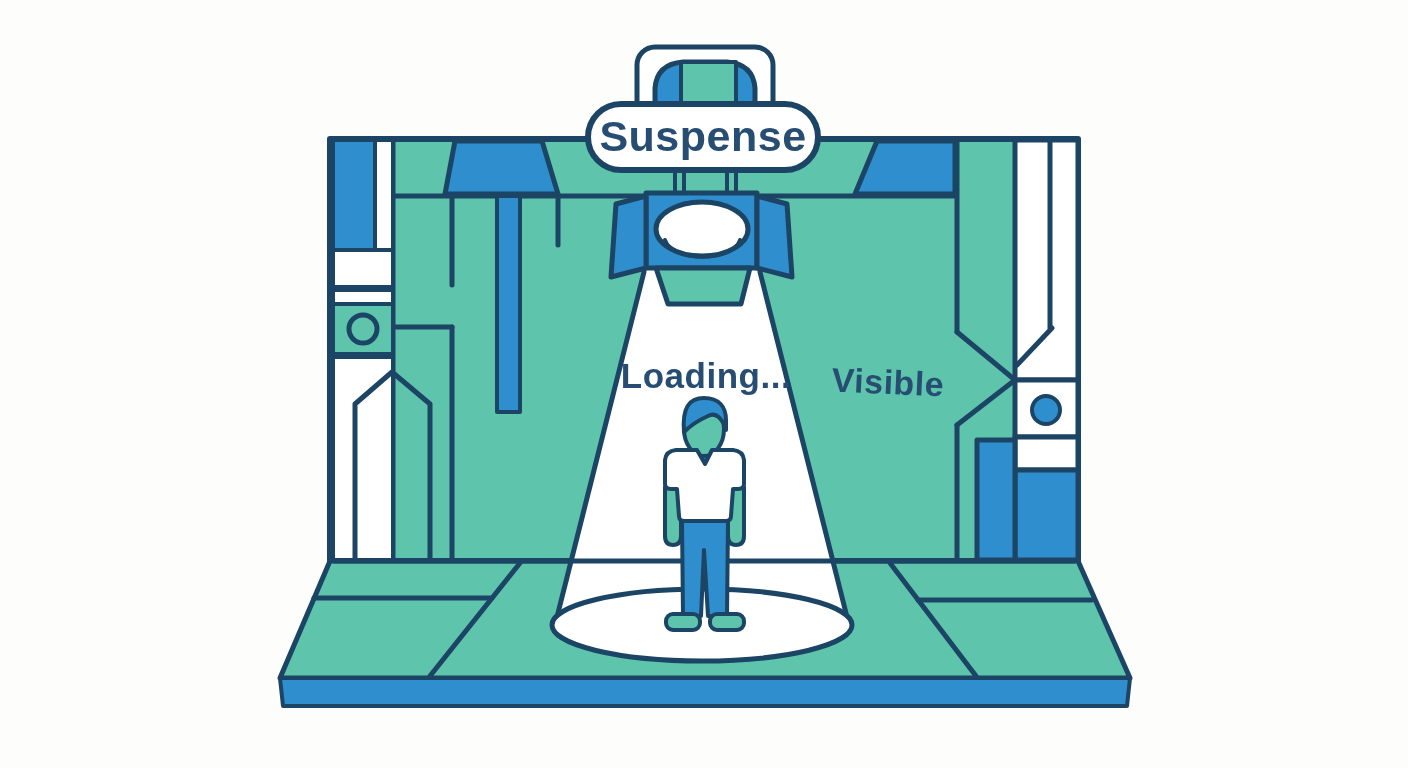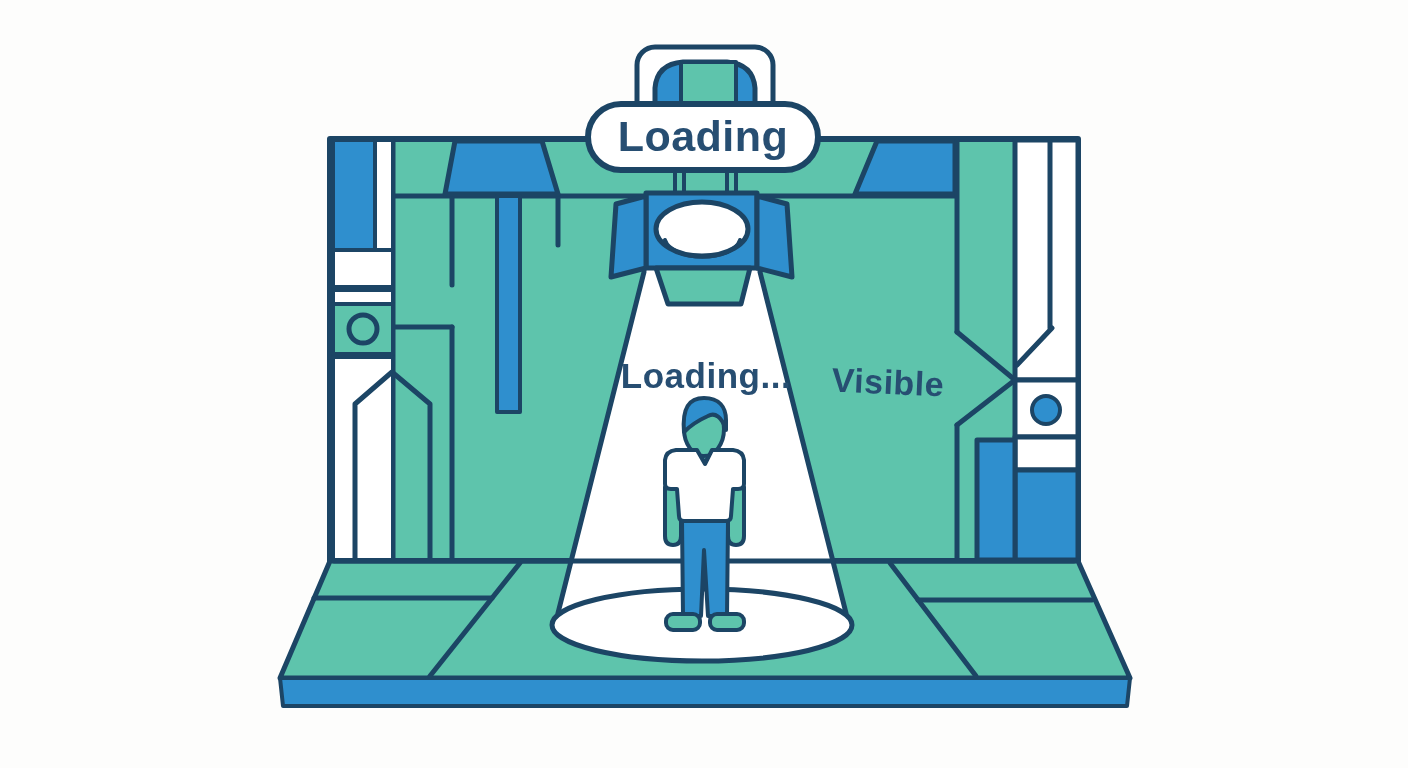--- a/index.html
+++ b/index.html
@@ -122,16 +122,16 @@
     <rect x="646" y="193" width="111" height="75" class="f-blue ln"></rect>
     <path d="M656,268 L750,268 L741,304 L668,304 Z" class="f-teal ln"></path>
     <path d="M646,196 L616,204 L611,277 L646,268 Z" class="f-blue ln"></path>
     <path d="M757,196 L787,204 L792,277 L757,268 Z" class="f-blue ln"></path>
     <ellipse cx="702" cy="229" rx="46" ry="27" class="f-white ln"></ellipse>
     <path d="M665,240 A38,20 0 0 0 740,240" class="f-none ln4"></path>
     <rect x="588" y="104" width="230" height="66" rx="33" class="f-white ln6"></rect>
   </g>
 </svg>
 
-  <div class="label badge-label">Loading</div>
+  <div class="label badge-label">Suspense</div>
   <div class="label beam-label">Loading...</div>
   <div class="label wall-label">Visible</div>
 </div>
 
 </body></html>

